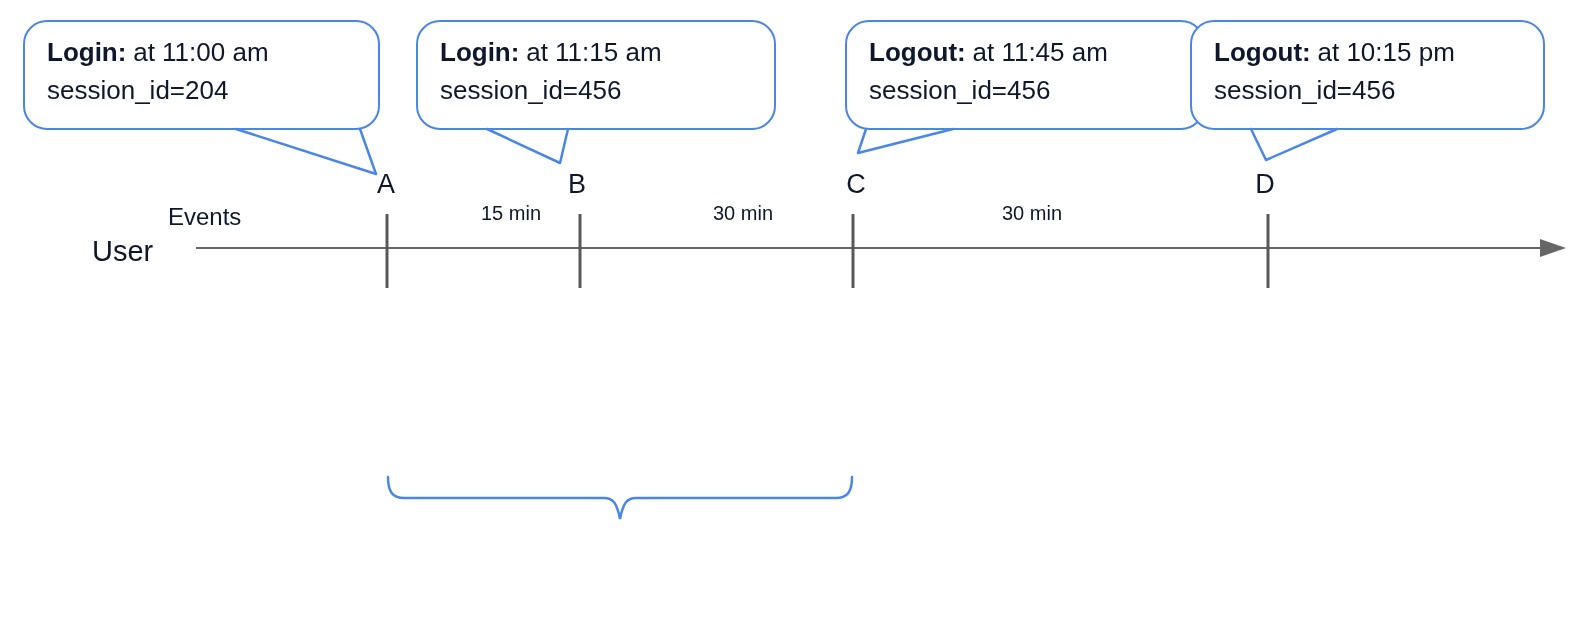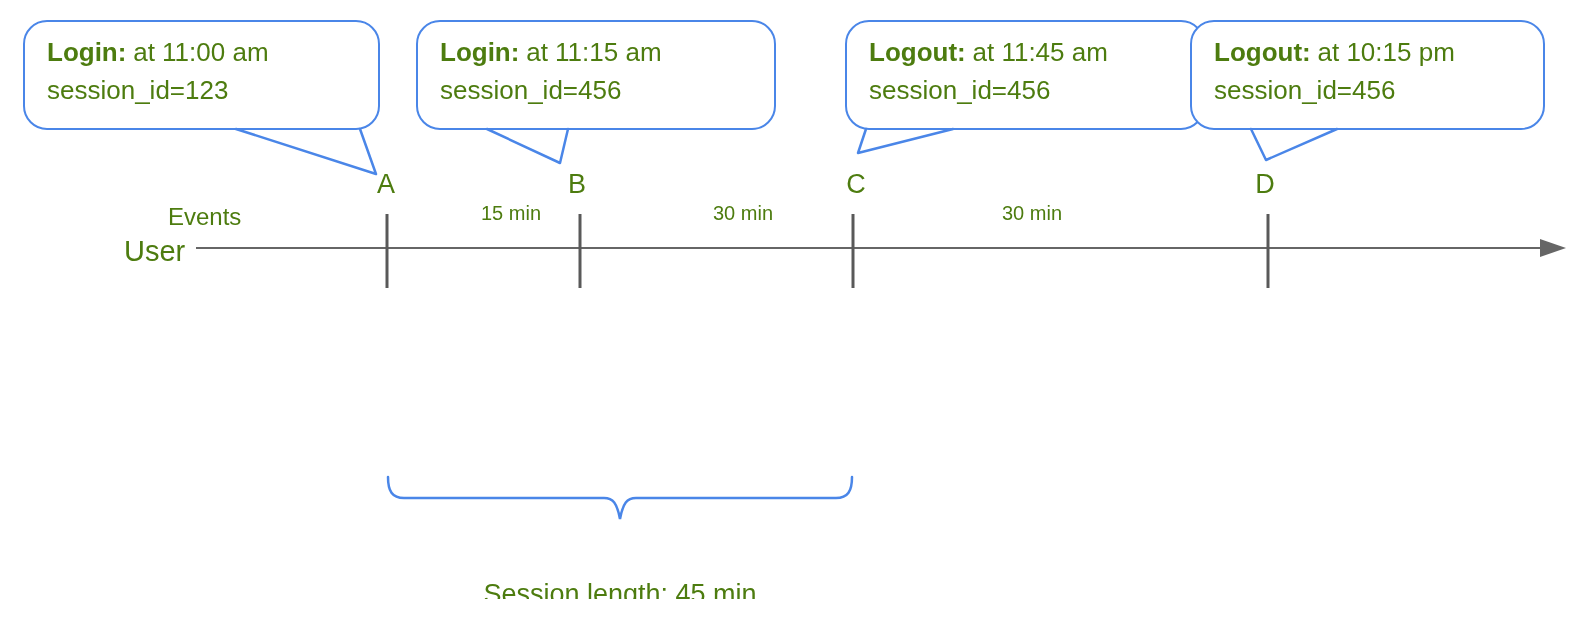--- a/index.html
+++ b/index.html
@@ -1,30 +1,30 @@
 <!DOCTYPE html>
 <html style="--accent: #4a86e8; --session_fill: #c9daf8; --axis: #666666; --tick: #595959; --text: #000000;"><head>
 <meta charset="utf-8">
 <style>
   html,body { margin:0; padding:0; background:#ffffff; }
   .canvas {
     position:relative; width:1574px; height:599px; background:#fff;
-    font-family:"Liberation Sans", sans-serif; color:#4d7c0f; overflow:hidden;
+    font-family:"Liberation Sans", sans-serif; color:#0f172a; overflow:hidden;
   }
   .callout {
     position:absolute; top:20px; height:110px; box-sizing:border-box;
     background:#fff; border:2.5px solid var(--accent); border-radius:24px;
     padding:11px 14px 0 22px; font-size:26px; line-height:38px; white-space:nowrap;
   }
   .callout .t { font-weight:700; }
   .callout .time { margin-left:0.26em; }
   .marker { position:absolute; top:169px; width:44px; text-align:center; font-size:27px; }
   .interval { position:absolute; top:202px; width:110px; text-align:right; font-size:20px; }
   .events-label { position:absolute; left:168px; top:172px; font-size:24px;margin-top:31px; }
-  .user-label  { position:absolute; left:92px;  top:235px; font-size:29px;margin-left:32px; }
+  .user-label  { position:absolute; left:92px;  top:235px; font-size:29px; }
   .session-box {
     position:absolute; left:387px; top:370px; width:466px; height:82px;
     background:var(--session_fill); display:flex; align-items:center; justify-content:center;
     font-size:26px;
   }
   .session-length {
     position:absolute; left:377px; top:579px; width:486px; text-align:center; font-size:27px;
   }
   svg.overlay { position:absolute; left:0; top:0; }
   .tail  { fill:none; stroke:var(--accent); stroke-width:2.5; stroke-linejoin:round; stroke-linecap:round; }
@@ -33,21 +33,21 @@
   .arrowhead { fill:var(--axis); }
   .tick { stroke:var(--tick); stroke-width:3; }
 </style>
 </head>
 <body>
 
 <div class="canvas">
 
   <div class="callout" style="left:23px; width:357px;">
     <div><span class="t">Login:</span><span class="time">at 11:00 am</span></div>
-    <div>session_id=123</div>
+    <div>session_id=204</div>
   </div>
   <div class="callout" style="left:416px; width:360px;">
     <div><span class="t">Login:</span><span class="time">at 11:15 am</span></div>
     <div>session_id=456</div>
   </div>
   <div class="callout" style="left:805px; width:360px;margin-left:40px;">
     <div><span class="t">Logout:</span><span class="time">at 11:45 am</span></div>
     <div>session_id=456</div>
   </div>
   <div class="callout" style="left:1190px; width:355px;">
@@ -61,21 +61,20 @@
   <div class="marker" style="left:364px;">A</div>
   <div class="marker" style="left:555px;">B</div>
   <div class="marker" style="left:834px;">C</div>
   <div class="marker" style="left:1243px;">D</div>
 
   <div class="interval" style="left:431px;">15 min</div>
   <div class="interval" style="left:663px;">30 min</div>
   <div class="interval" style="left:952px;">30 min</div>
 
 
-  <div class="session-length">Session length: 45 min</div>
 
   <svg class="overlay" width="1574" height="630" viewBox="0 0 1574 630">
 
     <path class="tail" d="M236,129 L376,174 L360,129"></path>
     <path class="tail" d="M487,129 L560,163 L568,129"></path>
     <path class="tail" d="M866,129 L858,153 L953,129"></path>
     <path class="tail" d="M1251,129 L1266,160 L1337,129"></path>
 
     <line class="axis-line" x1="196" y1="248" x2="1548" y2="248"></line>
     <polygon class="arrowhead" points="1540,239 1566,248 1540,257"></polygon>

